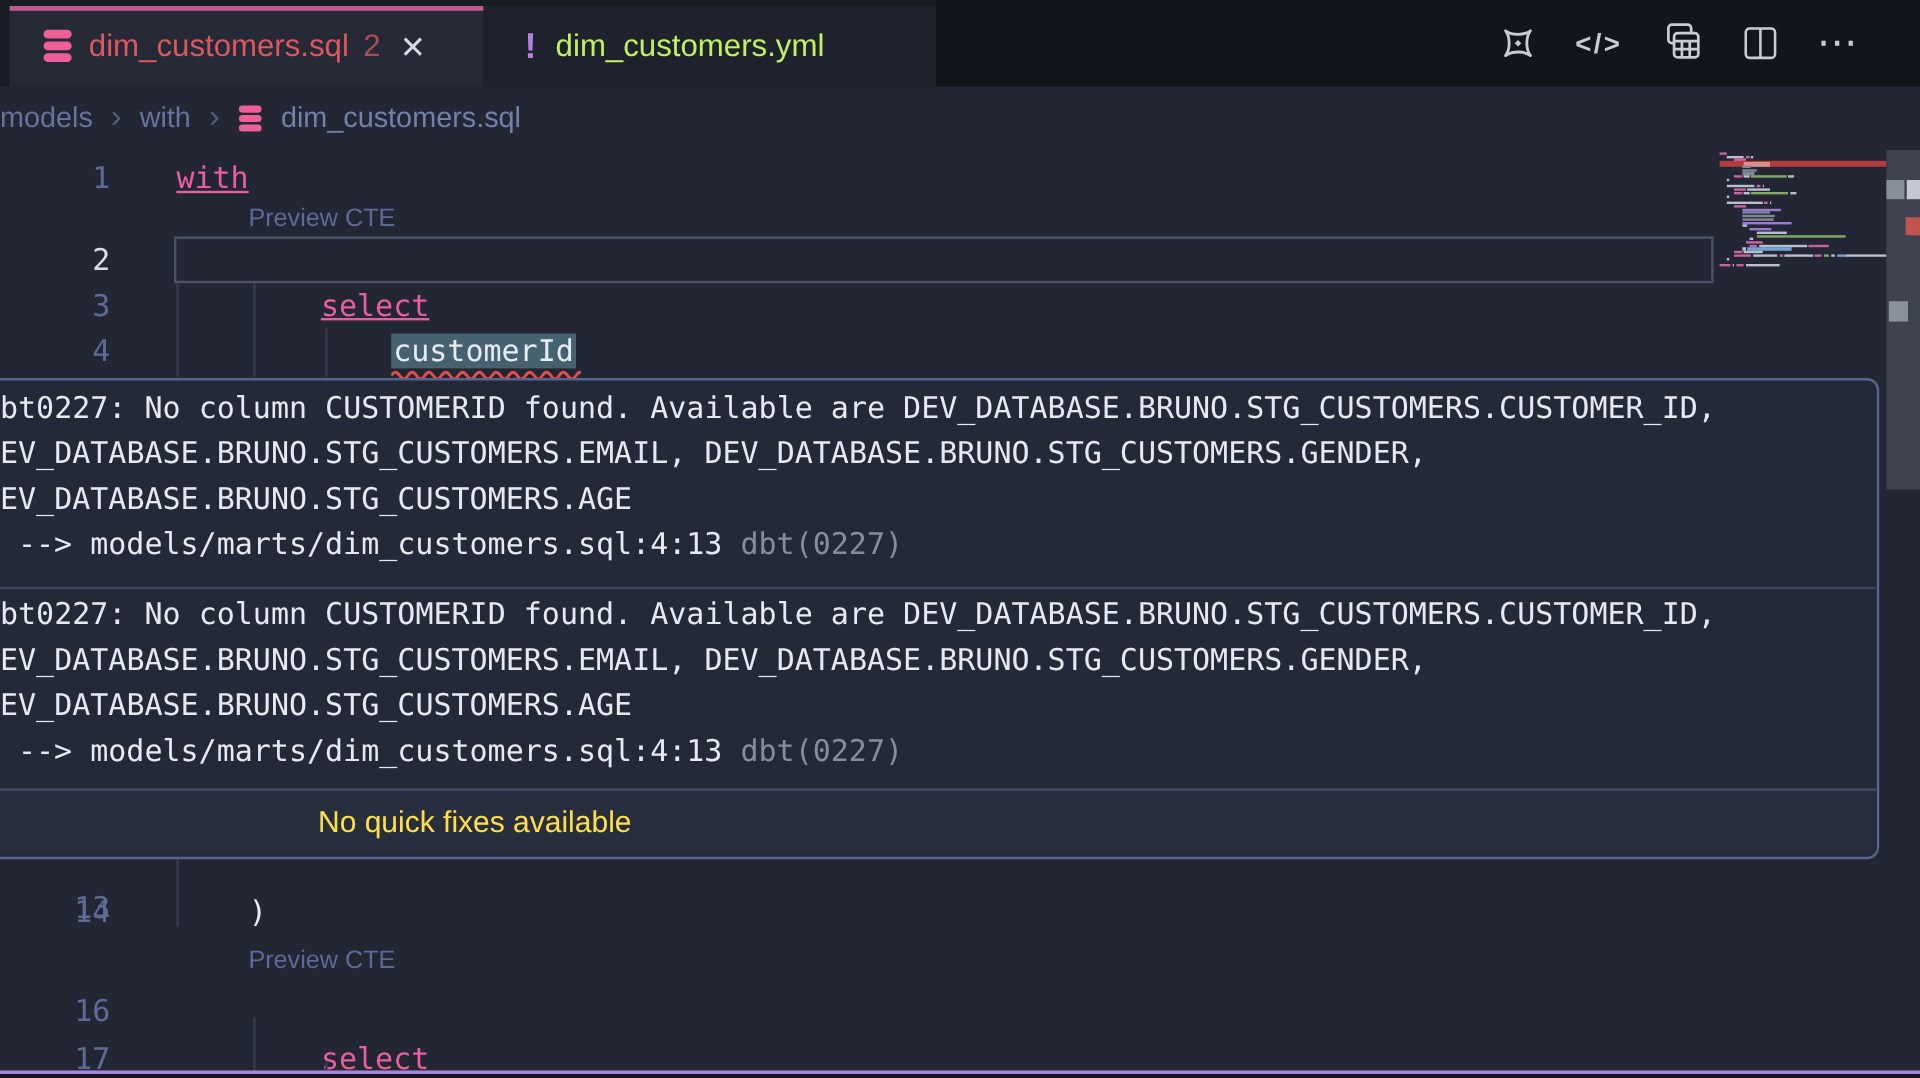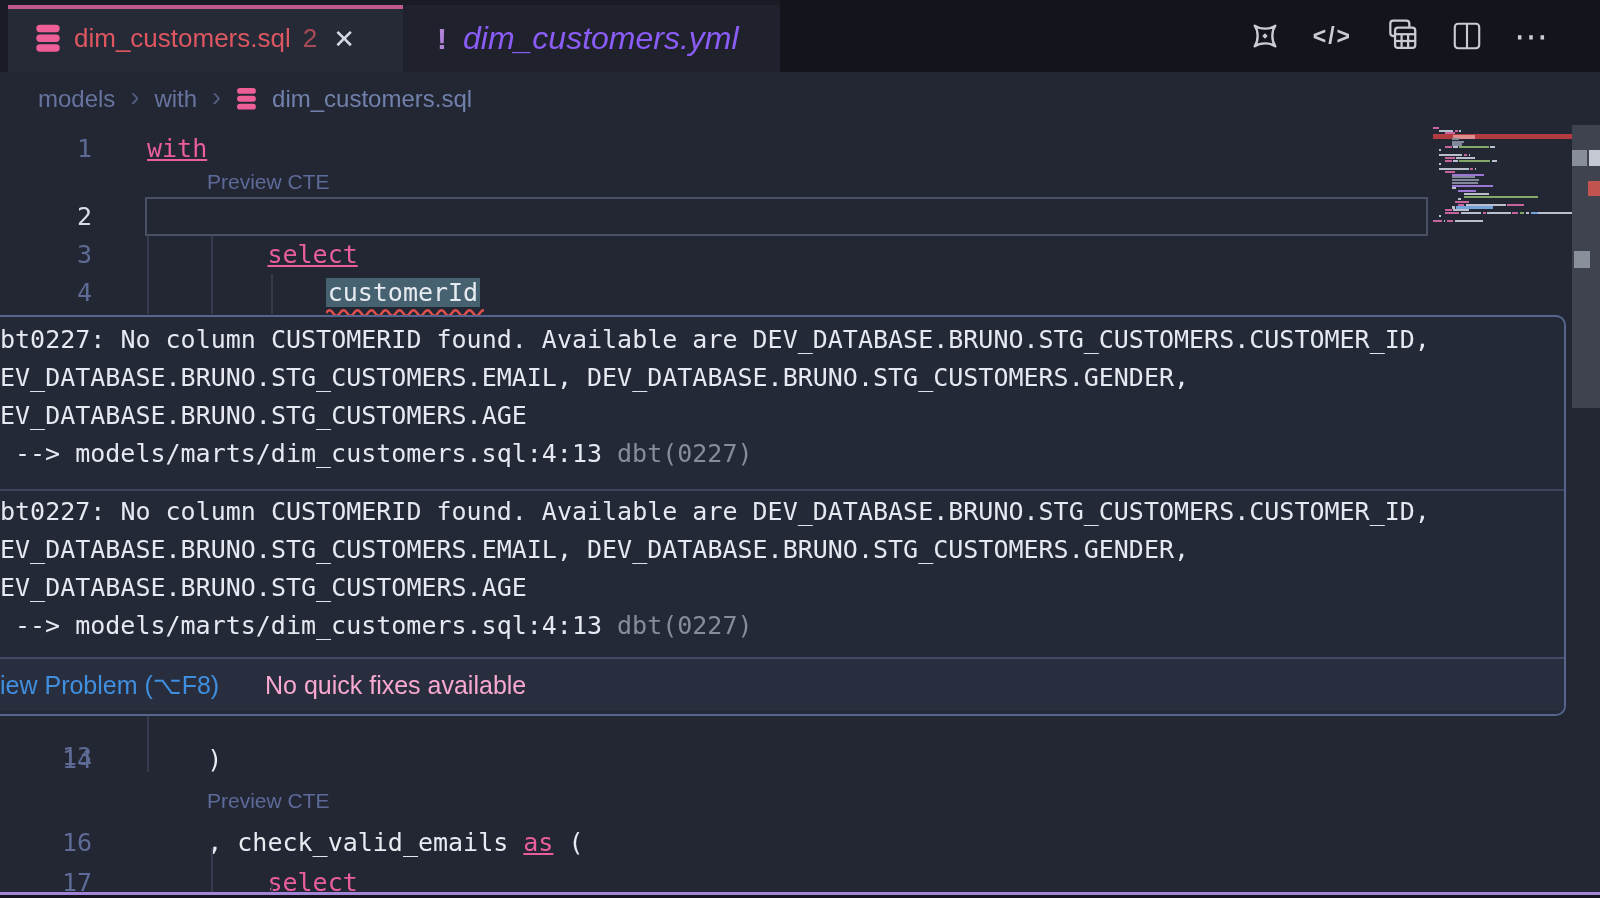--- a/index.html
+++ b/index.html
@@ -10,27 +10,27 @@
   .actions-zone{position:absolute;left:780px;top:0;width:820px;height:72px;background:#13151c;
                 display:flex;align-items:center;justify-content:flex-end;gap:30px;padding-right:52px;box-sizing:border-box;}
   .tab{position:absolute;top:5px;height:67px;display:flex;align-items:center;box-sizing:border-box;cursor:pointer;}
   .tab-active{left:8px;width:395px;background:#262a37;padding-left:27px;}
   .tab-inactive{left:403px;width:377px;background:#1f222d;padding-left:34px;}
   .tab-accent{position:absolute;top:0;left:0;right:0;height:4px;}
   .tab-title-sql{margin-left:13px;font-size:26px;color:#dd5761;}
   .tab-badge{margin-left:12px;font-size:26px;color:#a94c55;}
   .tab-close{margin-left:16px;font-size:26px;color:#d5d9e2;line-height:1;}
   .excl{font-size:30px;font-weight:bold;color:#b083d8;}
-  .tab-title-yml{margin-left:16px;font-size:32px;font-style:italic;color:#8b5cf6;}
+  .tab-title-yml{margin-left:16px;font-size:26px;color:#bef264;}
   .act-icon{display:flex;align-items:center;justify-content:center;color:#c9ccd5;cursor:pointer;}
   .act-code{font-size:23px;letter-spacing:2px;font-weight:bold;color:#c9ccd5;}
   .act-more{font-size:34px;color:#c9ccd5;line-height:0;}
   
   .breadcrumb{position:absolute;top:73px;left:0;width:1600px;height:52px;display:flex;align-items:center;
-              padding-left:38px;box-sizing:border-box;gap:15px;font-size:24px;color:#66739e;}
+              box-sizing:border-box;gap:15px;font-size:24px;color:#66739e;}
   .crumb-sep{font-size:27px;color:#525e7e;margin-top:-3px;}
   .crumb-file{color:#7181ac;}
   
   .code-row{position:absolute;left:0;width:1400px;height:38px;line-height:38px;
             font-family:"DejaVu Sans Mono",monospace;font-size:25px;color:#e9ebf3;}
   .gutter-num{position:absolute;left:0;top:0;width:92px;text-align:right;color:#5e6b96;}
   .gutter-num.active{color:#dadde7;}
   .row-content{position:absolute;left:147px;top:0;white-space:pre;}
   .tok-kw{color:#ea5d9f;text-decoration:underline;}
   .tok-pl{color:#e9ebf3;}
@@ -56,21 +56,21 @@
   .hover{position:absolute;left:-14px;top:315px;width:1580px;height:401px;background:#242938;
          border:2px solid #56648e;border-radius:10px;box-sizing:border-box;overflow:hidden;z-index:20;}
   .hover-msg{padding:4px 0 16px 12px;font-family:"DejaVu Sans Mono",monospace;font-size:25px;
              line-height:38px;color:#e6e9f2;white-space:nowrap;}
   .hover-msg + .hover-msg{border-top:2px solid #3c4460;padding-top:2px;padding-bottom:12px;}
   .hover-loc{padding-left:15px;}
   .hover-src{color:#878c9c;}
   .hover-status{position:relative;height:54px;border-top:2px solid #434b68;background:#292e3f;
                 display:flex;align-items:center;padding-left:12px;box-sizing:border-box;font-size:25px;}
   .view-problem{color:#3f8fe0;cursor:pointer;}
-  .no-fixes{position:absolute;left:277px;color:#f9a8d4;}
+  .no-fixes{position:absolute;left:277px;color:#fde047;}
   
   .bottom-line{position:absolute;left:0;top:892px;width:1600px;height:3px;z-index:30;}
   .bottom-dark{position:absolute;left:0;top:895px;width:1600px;height:3px;background:#161320;z-index:30;}
 </style>
 </head>
 <body>
 
 <div class="screen">
 
   <div class="tabbar">
@@ -161,21 +161,20 @@
         <span class="gutter-num">14</span>
         <span class="row-content">    <span class="tok-pl">)</span></span>
       </div>
       <div class="code-row" style="top: 738px;">
         <span class="gutter-num">13</span>
         <span class="row-content"></span>
       </div>
       <div class="codelens" style="top: 786px;">Preview CTE</div>
       <div class="code-row" style="top: 824px;">
         <span class="gutter-num">16</span>
-        <span class="row-content">    <span class="tok-pl">, check_valid_emails </span><span class="tok-kw">as</span><span class="tok-pl"> (</span></span>
       </div>
       <div class="code-row" style="top: 864px;">
         <span class="gutter-num">17</span>
         <span class="row-content">        <span class="tok-kw">select</span></span>
       </div>
     </div>
 
   <div class="indent-guide" style="left:147px;top:236px;height:78px;"></div>
   <div class="indent-guide" style="left:211px;top:236px;height:78px;"></div>
   <div class="indent-guide" style="left:271px;top:274px;height:40px;"></div>
@@ -266,20 +265,19 @@
           <div class="hover-loc"><span>--&gt; models/marts/dim_customers.sql:4:13</span><span class="hover-src"> dbt(0227)</span></div>
         </div>
         <div class="hover-msg">
           <div>bt0227: No column CUSTOMERID found. Available are DEV_DATABASE.BRUNO.STG_CUSTOMERS.CUSTOMER_ID,</div>
           <div>EV_DATABASE.BRUNO.STG_CUSTOMERS.EMAIL, DEV_DATABASE.BRUNO.STG_CUSTOMERS.GENDER,</div>
           <div>EV_DATABASE.BRUNO.STG_CUSTOMERS.AGE</div>
           <div class="hover-loc"><span>--&gt; models/marts/dim_customers.sql:4:13</span><span class="hover-src"> dbt(0227)</span></div>
         </div>
       </div>
     <div class="hover-status">
-      <span class="view-problem">iew Problem (⌥F8)</span>
       <span class="no-fixes">No quick fixes available</span>
     </div>
   </div>
 
   <div class="bottom-line" style="background: rgb(162, 132, 216);"></div>
   <div class="bottom-dark"></div>
 </div>
 
 </body></html>

